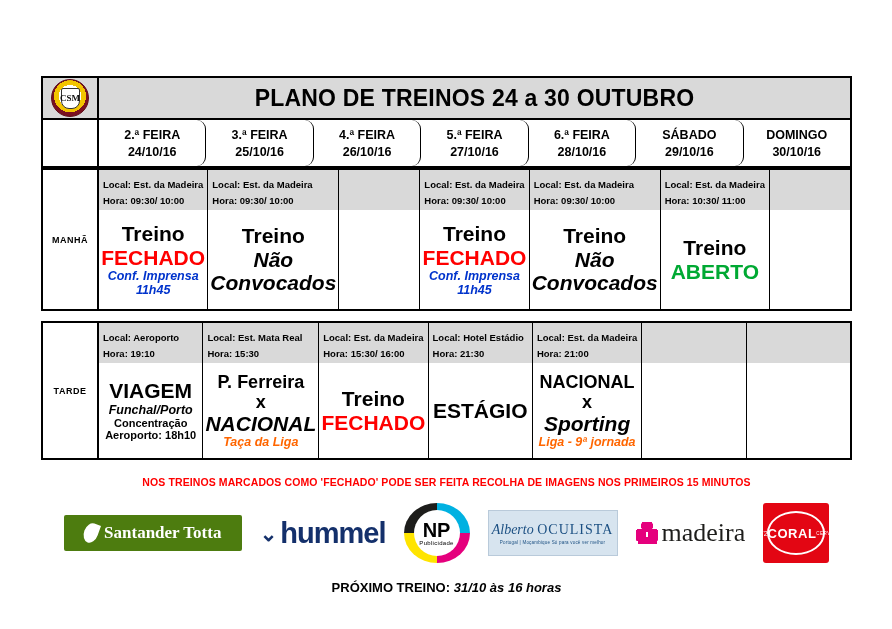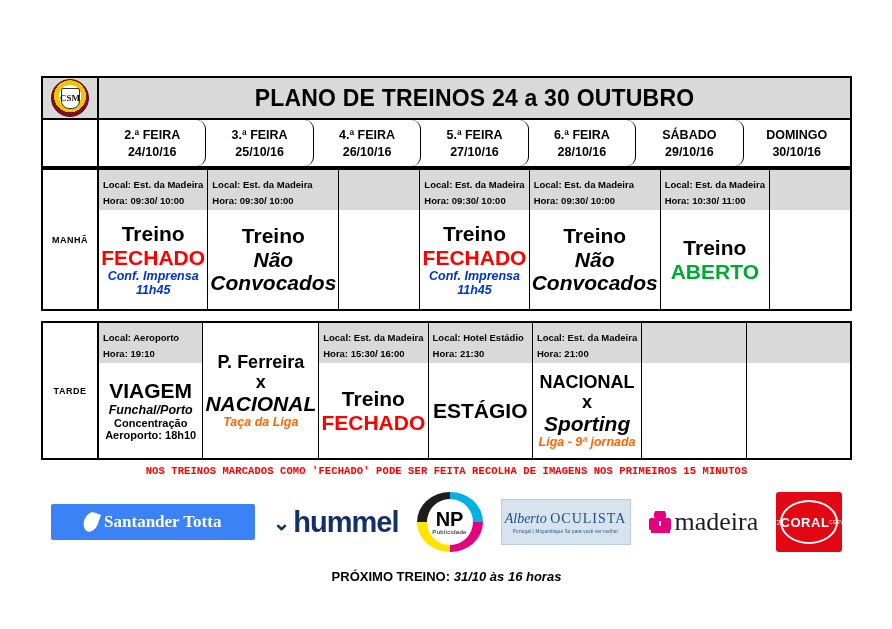--- a/index.html
+++ b/index.html
@@ -180,44 +180,43 @@
   .red    { color: #ff0000; }
   .green  { color: #00a933; }
   .blue   { color: #0033cc; }
   .orange { color: #ff6600; }
   .black  { color: #000000; }
 
   .gap { height: 10px; background: #ffffff; }
 
   
   .note {
-    margin-top: 5px;
+    margin-top: 16px;
     text-align: center;
     font-size: 10.5px;
     font-weight: bold;
     color: #ff0000;
     letter-spacing: .1px;
-    font-family: Liberation Mono, monospace;
   }
 
   
   .sponsors {
     margin-top: 14px;
     display: flex;
     align-items: center;
     justify-content: center;
     gap: 18px;
     height: 62px;
   }
   .sp { display: flex; align-items: center; justify-content: center; }
 
   .sp-santander {
-    background: #3b82f6;
+    background: #4d7c0f;
     color: #fff;
-    width: 204px; height: 36px;
+    width: 178px; height: 36px;
     border-radius: 2px;
     font-size: 17px; font-weight: bold;
     font-family: "Liberation Serif", serif;
     gap: 6px;
   }
   .flame {
     width: 14px; height: 20px;
     background: #fff;
     border-radius: 60% 0 60% 60%;
     transform: rotate(20deg);
@@ -423,20 +422,24 @@
             <div class="line second">Hora: 19:10</div>
           </div>
           <div class="body">
             <span class="l big black">VIAGEM</span>
             <span class="l sub-i black">Funchal/Porto</span>
             <span class="l sub black">Concentração</span>
             <span class="l sub black">Aeroporto: 18h10</span>
           </div>
         </div>
         <div class="col">
+          <div class="meta">
+            <div class="line">Local: Est. Mata Real</div>
+            <div class="line second">Hora: 15:30</div>
+          </div>
           <div class="body">
             <span class="l med black">P. Ferreira</span>
             <span class="l med black">x</span>
             <span class="l big-i black">NACIONAL</span>
             <span class="l sub-i orange">Taça da Liga</span>
           </div>
         </div>
         <div class="col">
           <div class="meta">
             <div class="line">Local: Est. da Madeira</div>

